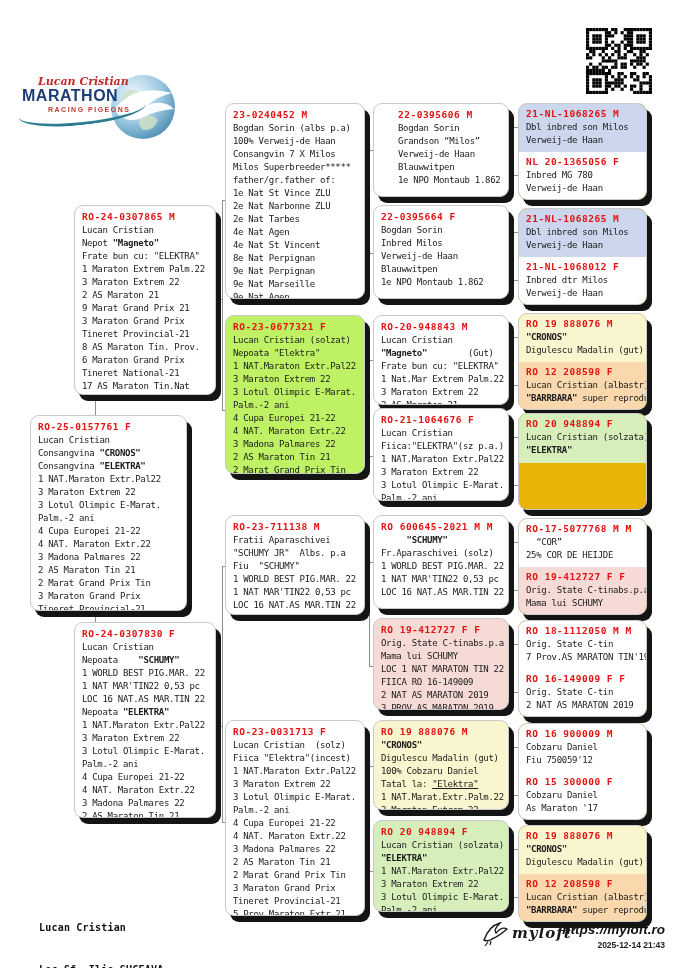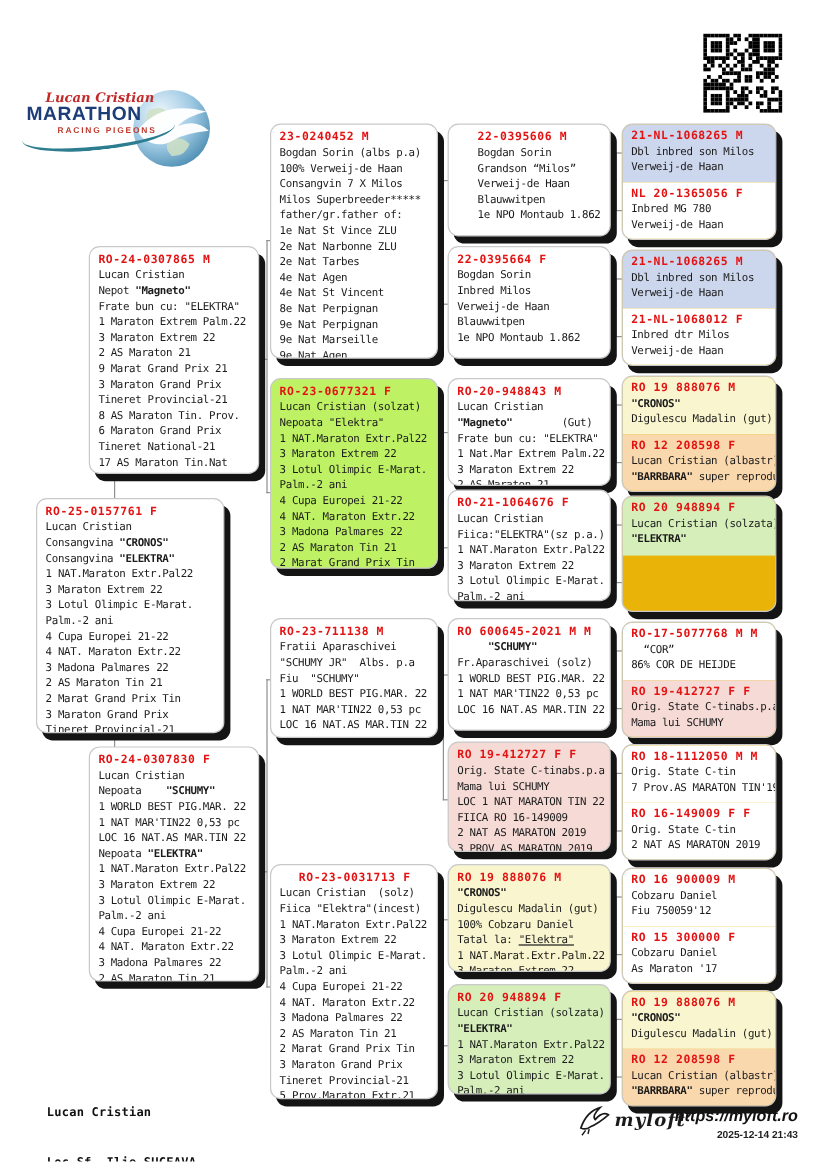--- a/index.html
+++ b/index.html
@@ -462,21 +462,21 @@
       <div class="pbox" style="left: 225px; top: 515px; width: 140px; height: 100px; background: rgb(255, 255, 255);">
         <div class="ring" style="color: rgb(227, 19, 19);">RO-23-711138 M</div>
         <div class="pline"><span>Fratii Aparaschivei</span></div>
         <div class="pline"><span>"SCHUMY JR"  Albs. p.a</span></div>
         <div class="pline"><span>Fiu  "SCHUMY"</span></div>
         <div class="pline"><span>1 WORLD BEST PIG.MAR. 22</span></div>
         <div class="pline"><span>1 NAT MAR'TIN22 0,53 pc</span></div>
         <div class="pline"><span>LOC 16 NAT.AS MAR.TIN 22</span></div>
       </div>
       <div class="pbox" style="left: 225px; top: 720px; width: 140px; height: 196px; background: rgb(255, 255, 255);">
-        <div class="ring" style="color: rgb(227, 19, 19); margin-left: 16px;">RO-23-0031713 F</div>
+        <div class="ring" style="color: rgb(227, 19, 19);">RO-23-0031713 F</div>
         <div class="pline"><span>Lucan Cristian  (solz)</span></div>
         <div class="pline"><span>Fiica "Elektra"(incest)</span></div>
         <div class="pline"><span>1 NAT.Maraton Extr.Pal22</span></div>
         <div class="pline"><span>3 Maraton Extrem 22</span></div>
         <div class="pline"><span>3 Lotul Olimpic E-Marat.</span></div>
         <div class="pline"><span>Palm.-2 ani</span></div>
         <div class="pline"><span>4 Cupa Europei 21-22</span></div>
         <div class="pline"><span>4 NAT. Maraton Extr.22</span></div>
         <div class="pline"><span>3 Madona Palmares 22</span></div>
         <div class="pline"><span>2 AS Maraton Tin 21</span></div>
@@ -594,21 +594,21 @@
         <div class="psub" style="height: 49px; background: rgb(214, 239, 186);">
           <div class="ring" style="color: rgb(227, 19, 19);">RO 20 948894 F</div>
           <div class="pline"><span>Lucan Cristian (solzata)</span></div>
           <div class="pline"><span style="font-weight: bold;">"ELEKTRA"</span></div>
         </div>
       </div>
       <div class="ppair" style="left: 518px; top: 518px; width: 129px; height: 97px;">
         <div class="psub" style="height: 48px; background: rgb(255, 255, 255);">
           <div class="ring" style="color: rgb(227, 19, 19);">RO-17-5077768 M M</div>
           <div class="pline"><span>  “COR”</span></div>
-          <div class="pline"><span>86% COR DE HEIJDE</span></div>
+          <div class="pline"><span>25% COR DE HEIJDE</span></div>
         </div>
         <div class="psub" style="height: 49px; background: rgb(245, 218, 214);">
           <div class="ring" style="color: rgb(227, 19, 19);">RO 19-412727 F F</div>
           <div class="pline"><span>Orig. State C-tinabs.p.a</span></div>
           <div class="pline"><span>Mama lui SCHUMY</span></div>
         </div>
       </div>
       <div class="ppair" style="left: 518px; top: 620px; width: 129px; height: 97px;">
         <div class="psub" style="height: 48px; background: rgb(255, 255, 255);">
           <div class="ring" style="color: rgb(227, 19, 19);">RO 18-1112050 M M</div>

